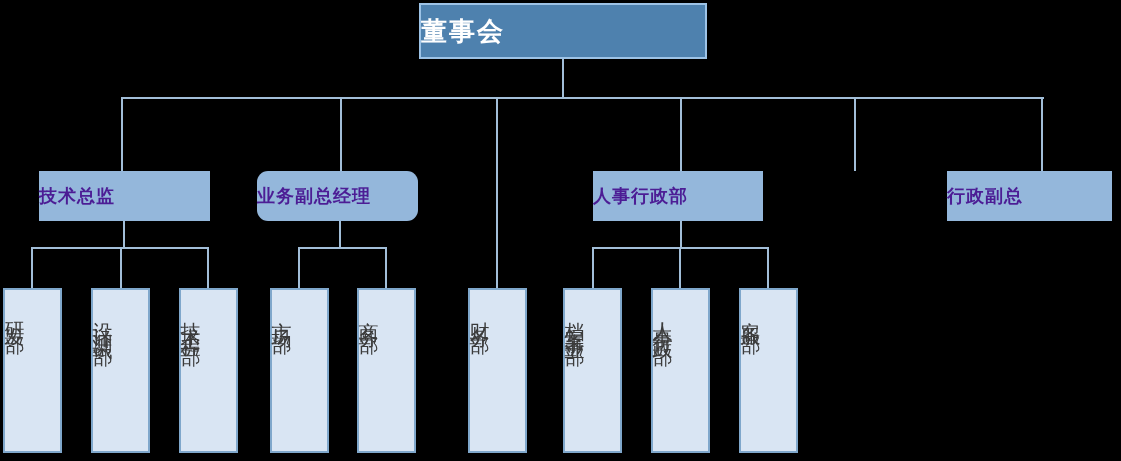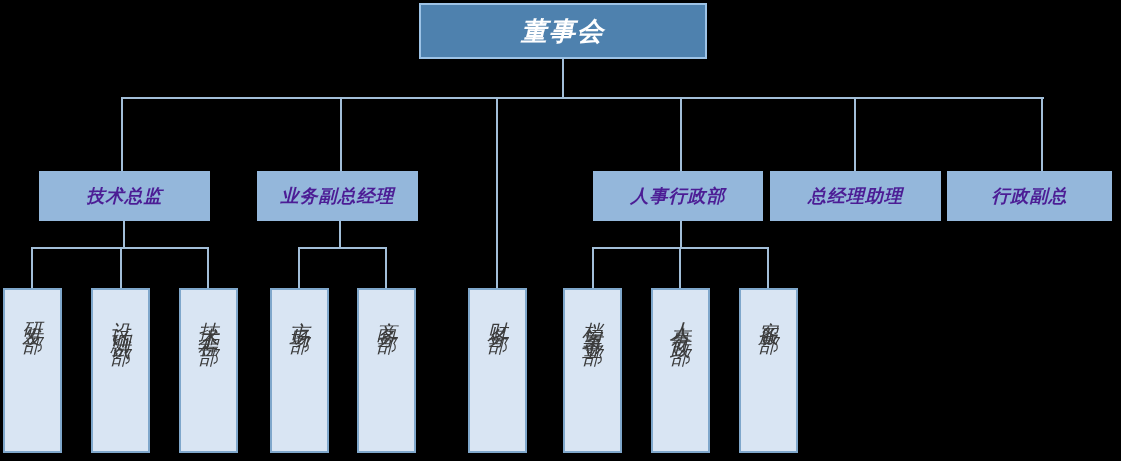--- a/index.html
+++ b/index.html
@@ -9,23 +9,22 @@
     position: relative;
     width: 1121px;
     height: 461px;
     background: #000;
     overflow: hidden;
   }
   .node {
     position: absolute;
     display: flex;
     align-items: center;
-    justify-content: center;
+    justify-content: flex-start;
     text-align: center;
-    font-style: italic;
   }
   .l1 {
     background: #4E81AE;
     border: 2px solid #9DC3E6;
     color: #FFFFFF;
     font-weight: bold;
     font-size: 26px;
     letter-spacing: 2px;
   }
   .l2 {
@@ -50,21 +49,21 @@
     line-height: 1;
   }
   .line {
     position: absolute;
     background: #A2BED8;
   }
   
   .n-board { left: 419px; top: 3px; width: 288px; height: 56px; }
   
   .n-tech   { left: 39px;  top: 171px; width: 171px; height: 50px; }
-  .n-biz    { left: 257px; top: 171px; width: 161px; height: 50px; }
+  .n-biz    { left: 257px; top: 171px; width: 161px; height: 50px; border-radius: 11px; }
   .n-admin  { left: 593px; top: 171px; width: 170px; height: 50px; }
   .n-gmasst { left: 770px; top: 171px; width: 171px; height: 50px; }
   .n-expert { left: 947px; top: 171px; width: 165px; height: 50px; }
   
   .l3 { top: 288px; width: 59px; height: 165px; }
   .n-rd      { left: 3px; }
   .n-design  { left: 91px; }
   .n-engineer{ left: 179px; }
   .n-market  { left: 270px; }
   .n-commerce{ left: 357px; }
@@ -136,23 +135,20 @@
 
   <div class="node l2 n-tech">
     <span>技术总监</span>
   </div>
   <div class="node l2 n-biz">
     <span>业务副总经理</span>
   </div>
   <div class="node l2 n-admin">
     <span>人事行政部</span>
   </div>
-  <div class="node l2 n-gmasst">
-    <span>总经理助理</span>
-  </div>
   <div class="node l2 n-expert">
     <span>行政副总</span>
   </div>
 
   <div class="node l3 n-rd">
     <span class="vtext">研发部</span>
   </div>
   <div class="node l3 n-design">
     <span class="vtext">设计测试部</span>
   </div>

